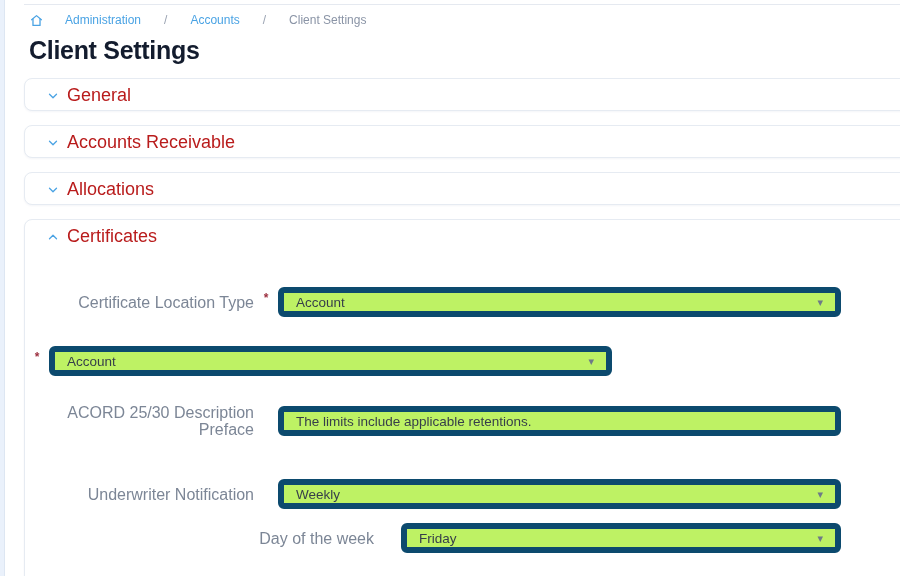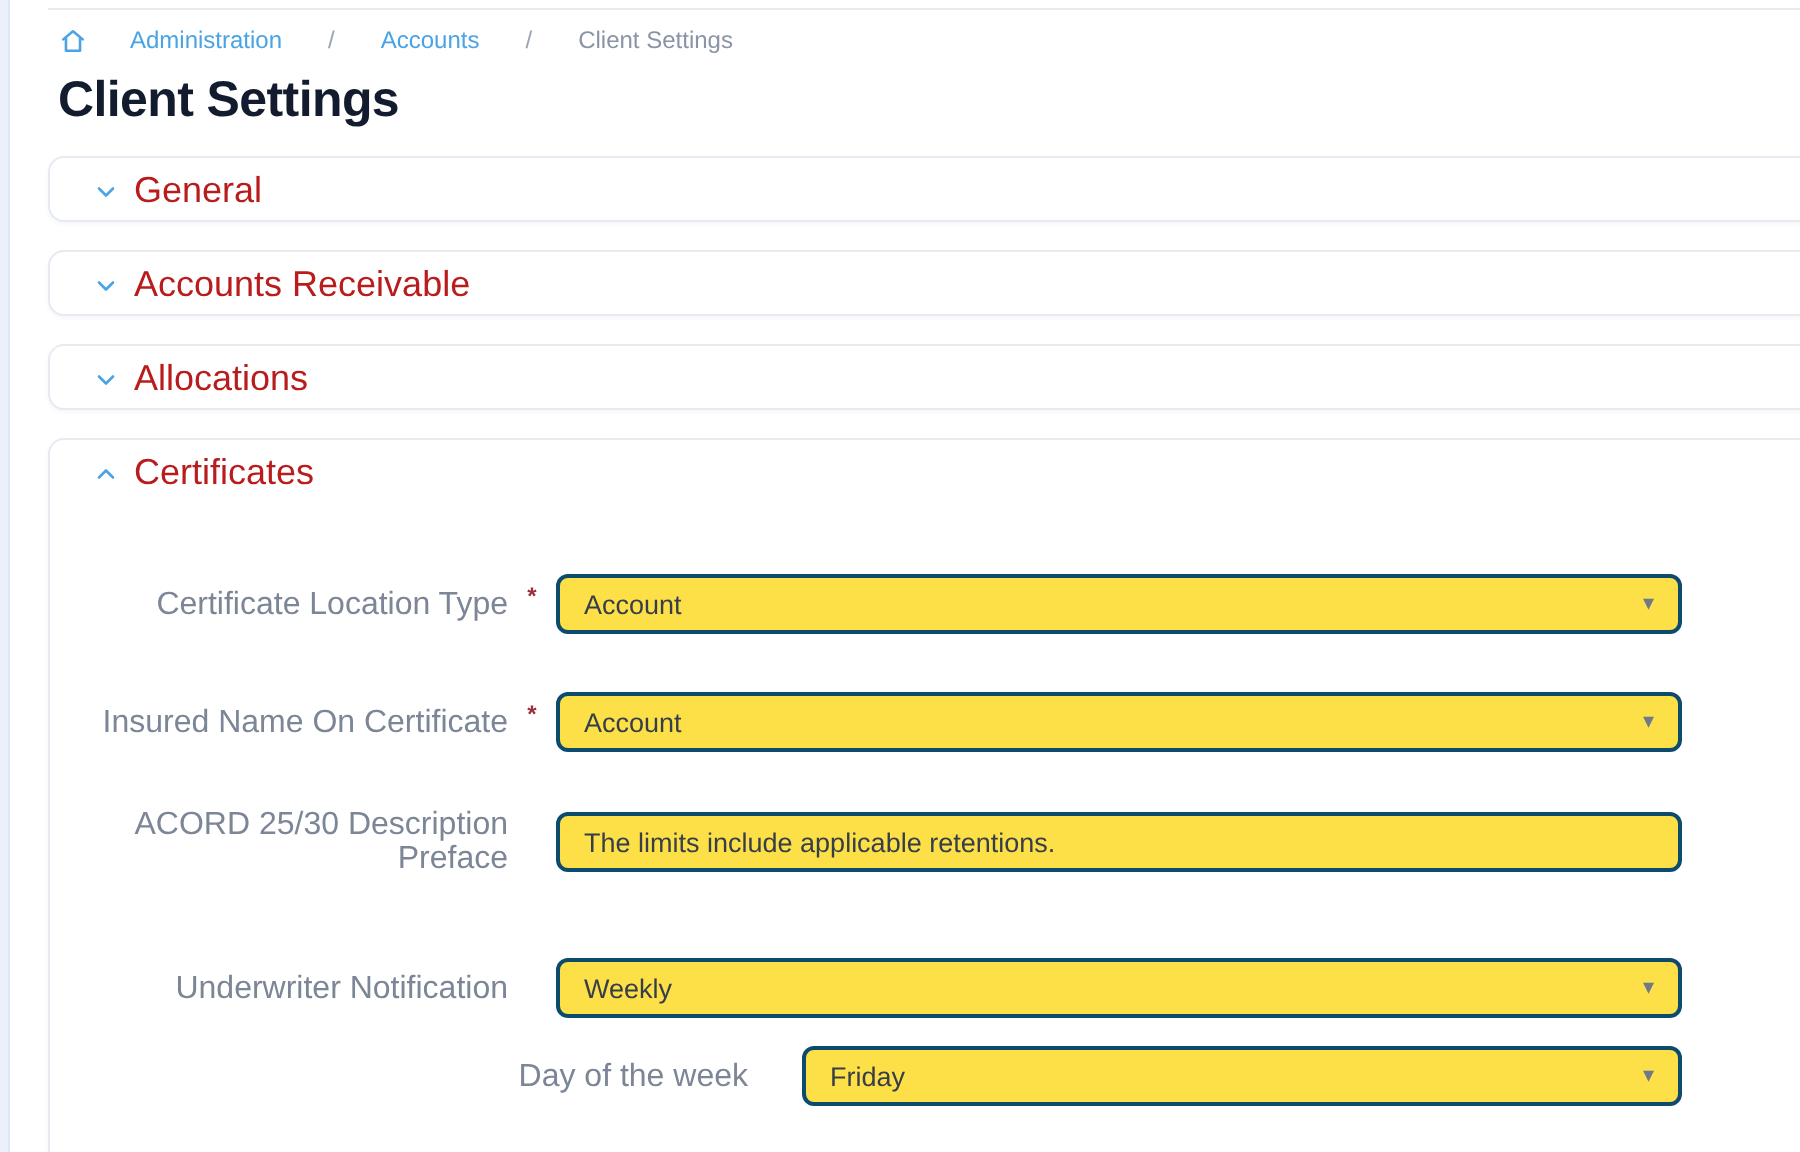--- a/index.html
+++ b/index.html
@@ -72,22 +72,22 @@
     width: 229px; text-align: right;
     font-size: 16px; line-height: 17px; color: #7c8696;
   }
   .req-slot {
     width: 24px; text-align: center; flex: none;
     font-size: 12px; font-weight: bold; color: #9c2f3f;
     position: relative; top: -4px;
   }
   .select, .text-input {
     width: 563px; height: 30px; flex: none;
-    border: 2px solid #0c4a6e; border-radius: 6px;
-    background: #fde047;
+    border: 6px solid #0c4a6e; border-radius: 6px;
+    background: #bef264;
     font-size: 13.5px; color: #363e4a;
   }
   .select {
     display: flex; align-items: center; justify-content: space-between;
     padding: 0 12px; cursor: pointer;
   }
   .select .caret { font-size: 11px; color: #6e7a87; line-height: 1; }
   .text-input { padding: 4px 12px; font-family: inherit; outline: none; }
   .row-label.wide { width: 349px; }
   .select.narrow { width: 440px; margin-left: 27px; }
@@ -164,21 +164,20 @@
       <div class="row">
         <label class="row-label">Certificate Location Type</label>
         <span class="req-slot">*</span>
         <div class="select">
           <span class="select-value">Account</span>
           <span class="caret">▾</span>
         </div>
       </div>
 
       <div class="row">
-        <label class="row-label">Insured Name On Certificate</label>
         <span class="req-slot">*</span>
         <div class="select">
           <span class="select-value">Account</span>
           <span class="caret">▾</span>
         </div>
       </div>
 
       <div class="row gap-28">
         <label class="row-label">ACORD 25/30 Description Preface</label>
         <span class="req-slot"></span>

